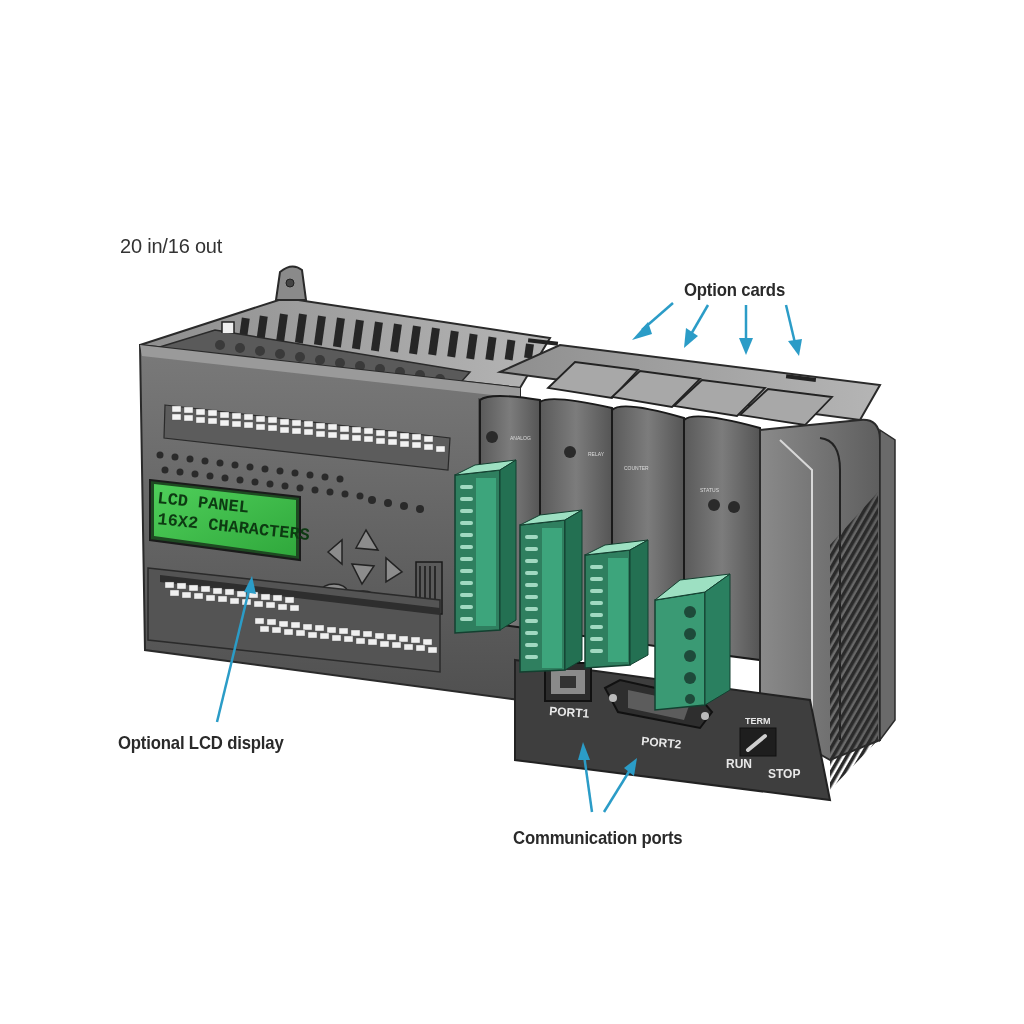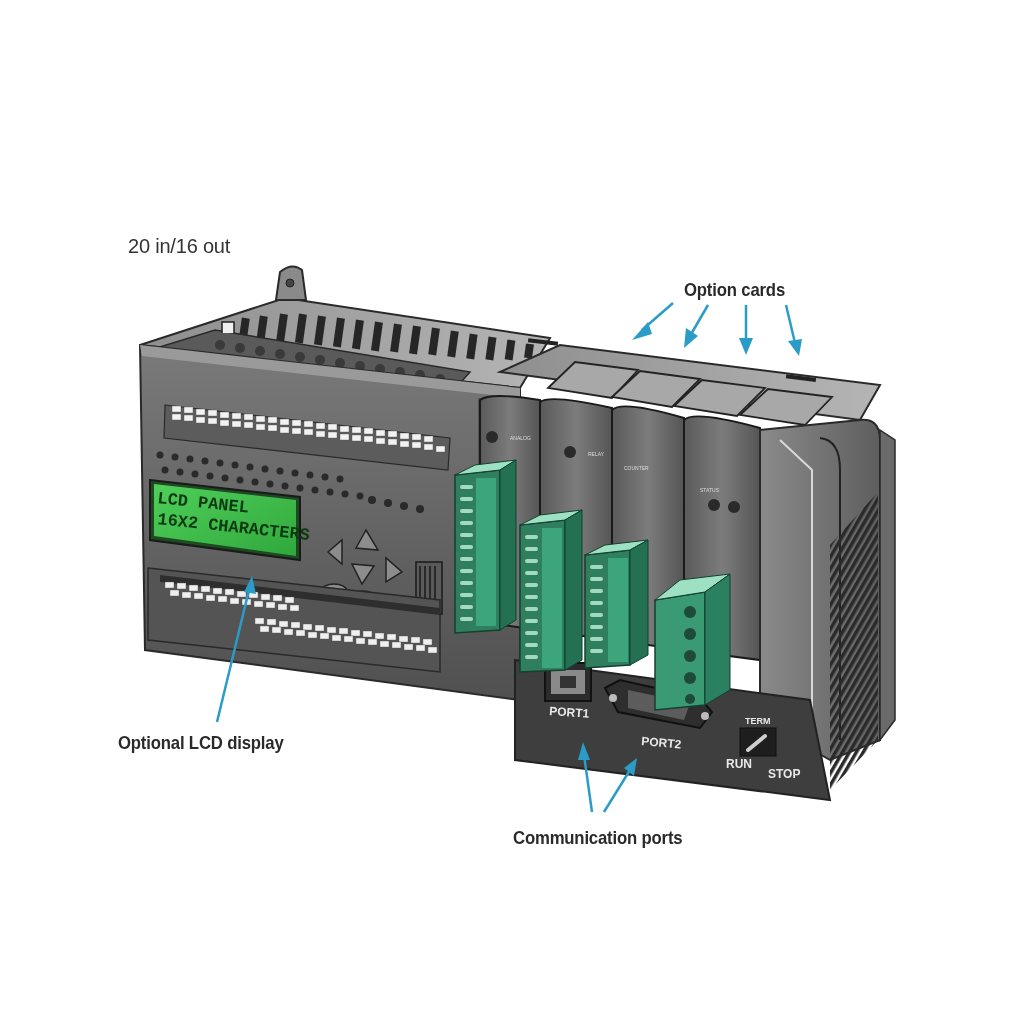--- a/index.html
+++ b/index.html
@@ -429,17 +429,17 @@
       <polygon points="252,576 256,594 244,592" stroke="none"></polygon>
 
       <line x1="592" y1="812" x2="584" y2="755"></line>
       <polygon points="583,742 590,760 578,760" stroke="none"></polygon>
       <line x1="604" y1="812" x2="630" y2="770"></line>
       <polygon points="637,758 634,776 624,768" stroke="none"></polygon>
     </g>
   </svg>
 
   
-  <div class="callout plain" style="left:128px; top:235px;">20 in/16 out</div>
+  <div class="callout plain" style="left:120px; top:235px;">20 in/16 out</div>
   <div class="callout" style="left:684px; top:279px;">Option cards</div>
   <div class="callout" style="left:118px; top:732px;">Optional LCD display</div>
   <div class="callout" style="left:513px; top:827px;">Communication ports</div>
 </div>
 
 </body></html>

